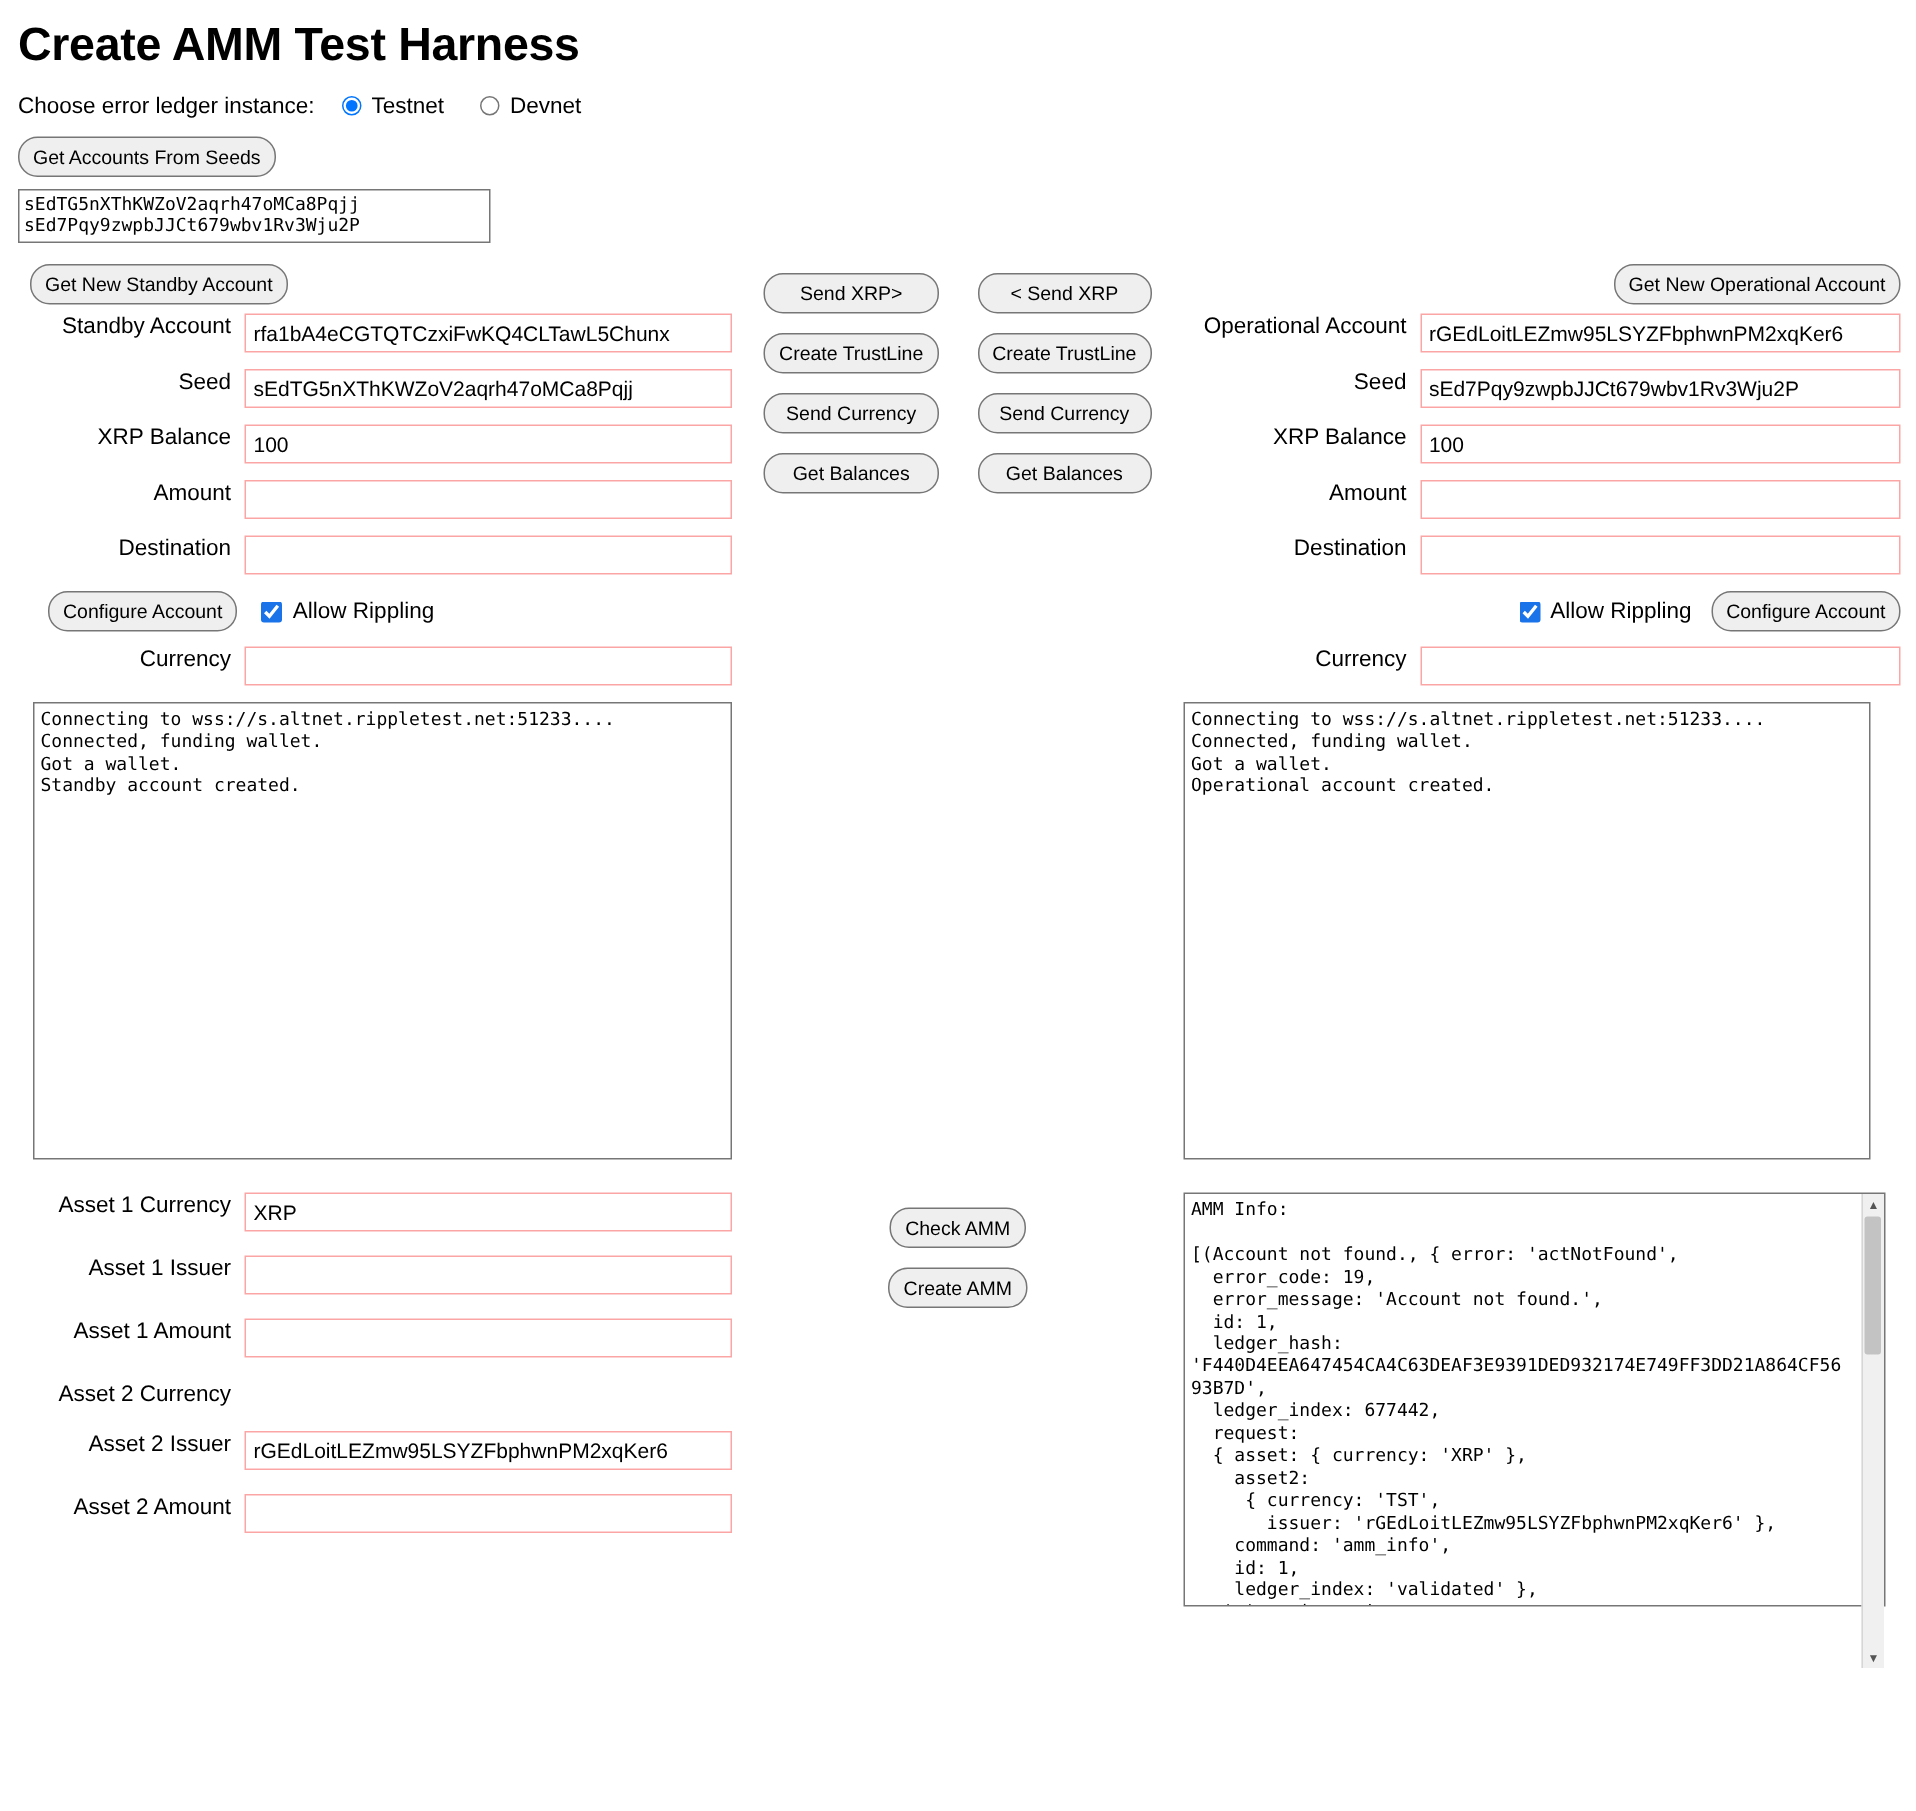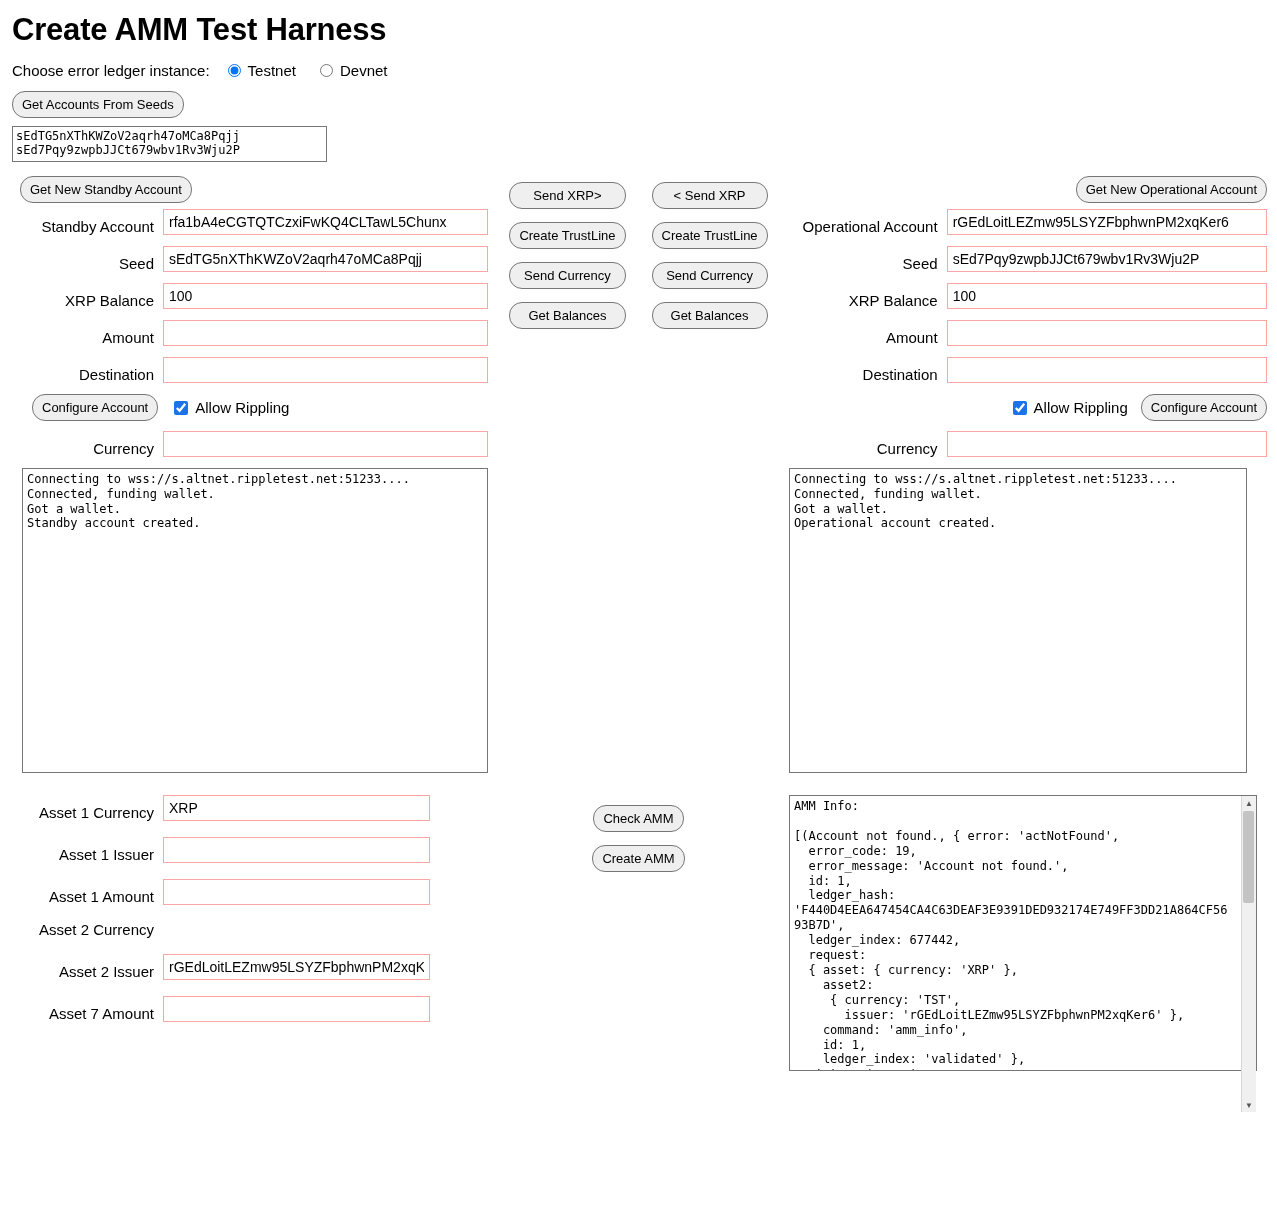--- a/index.html
+++ b/index.html
@@ -89,21 +89,21 @@
   }
   .col-left { width: 488px; }
   .col-mid { width: 281px; }
   .col-right { width: 488px; }
 
   .acct-head-left { margin: 0 0 6px 10px; }
   .acct-head-right { text-align: right; margin: 0 0 6px 0; }
 
   .field-row {
     display: flex;
-    align-items: flex-end;
+    align-items: flex-start;
     margin-bottom: 11px;
   }
   .field-row .flabel {
     font-size: 15px;
     text-align: right;
     padding-right: 9px;
     box-sizing: border-box;
   }
   .col-left .flabel { width: 153px; }
   .col-right .flabel { width: 170px; }
@@ -161,21 +161,21 @@
   
   .bottom {
     display: flex;
     width: 1257px;
     margin-top: 22px;
   }
   .bot-left { width: 488px; }
   .bot-mid { width: 281px; padding-top: 10px; }
   .bot-right { width: 488px; }
   .bot-left .flabel { width: 153px; text-align: right; padding-right: 9px; font-size: 15px; box-sizing: border-box; }
-  .bot-left .finput { width: 267px; height: 26px; }
+  .bot-left .finput { width: 325px; height: 26px; }
   .bot-left .field-row { margin-bottom: 16px; }
 
   .bot-mid-btns {
     display: flex;
     flex-direction: column;
     gap: 13px;
     align-items: center;
   }
 
   .amm-box-wrap {
@@ -369,21 +369,21 @@
         <input type="text" class="finput" value="" style="">
       </div>
       <div class="field-row">
         <span class="flabel">Asset 2 Currency</span>
       </div>
       <div class="field-row">
         <span class="flabel">Asset 2 Issuer</span>
         <input type="text" class="finput" value="rGEdLoitLEZmw95LSYZFbphwnPM2xqKer6" style="">
       </div>
       <div class="field-row">
-        <span class="flabel">Asset 7 Amount</span>
+        <span class="flabel">Asset 2 Amount</span>
         <input type="text" class="finput" value="" style="">
       </div>
     </div>
 
     <div class="bot-mid">
       <div class="bot-mid-btns">
         <button>Check AMM</button>
         <button>Create AMM</button>
       </div>
     </div>

